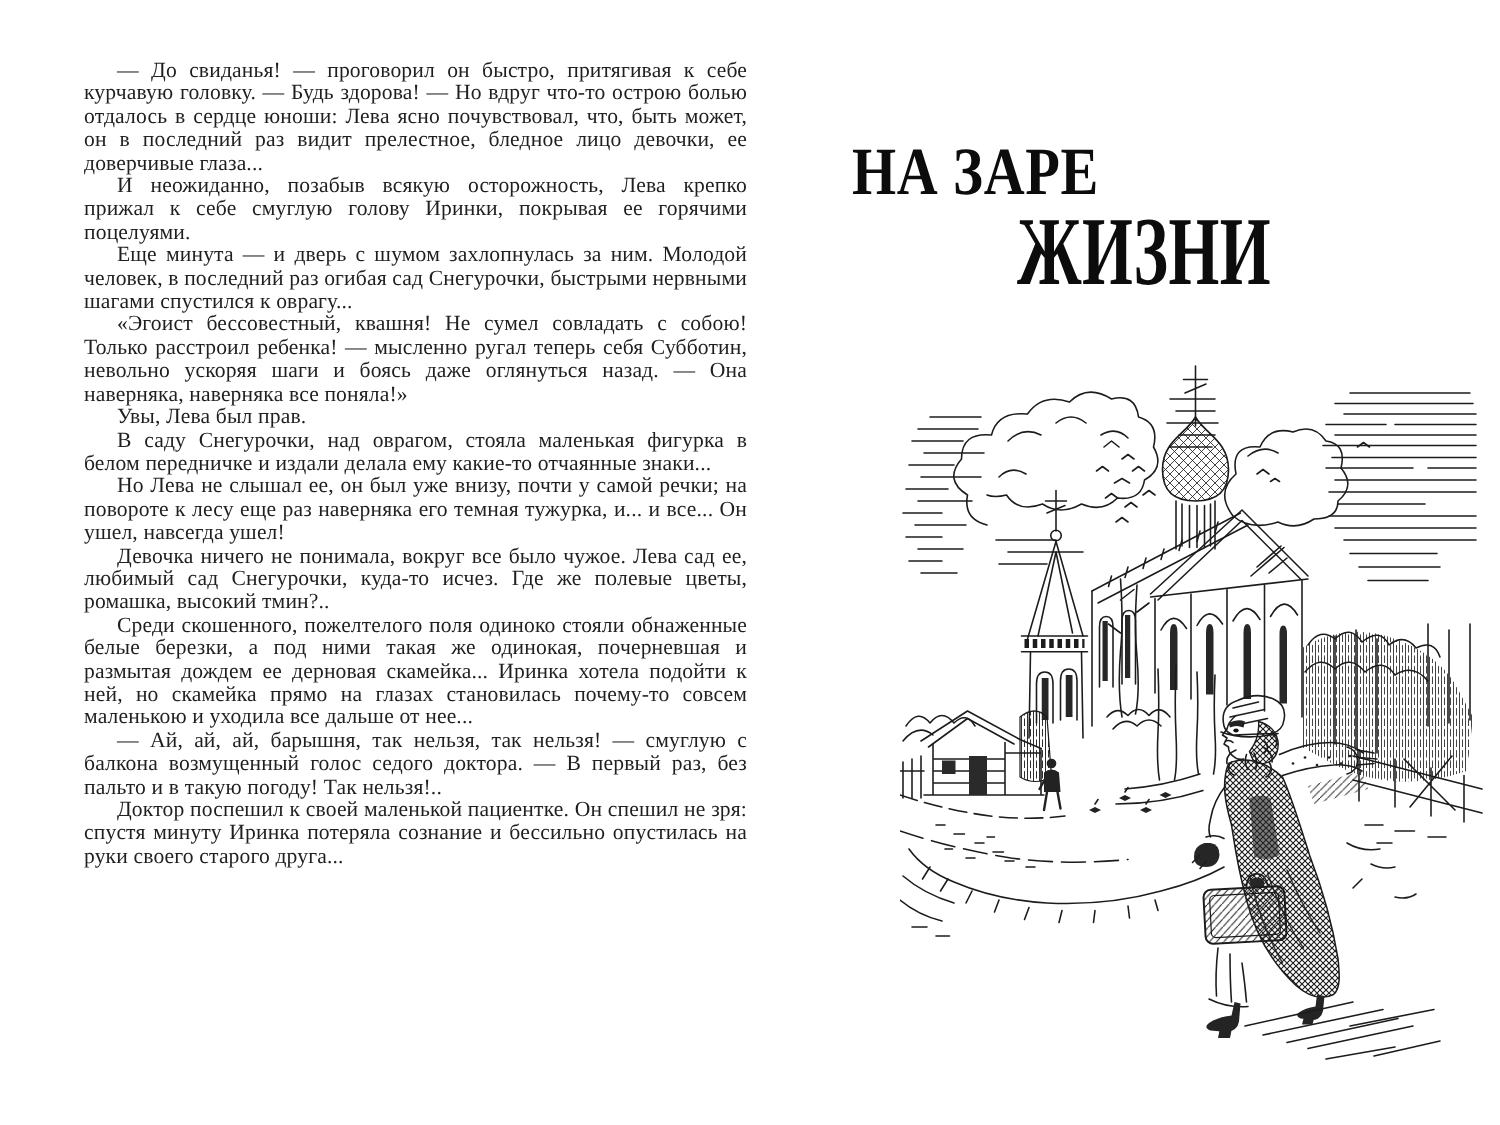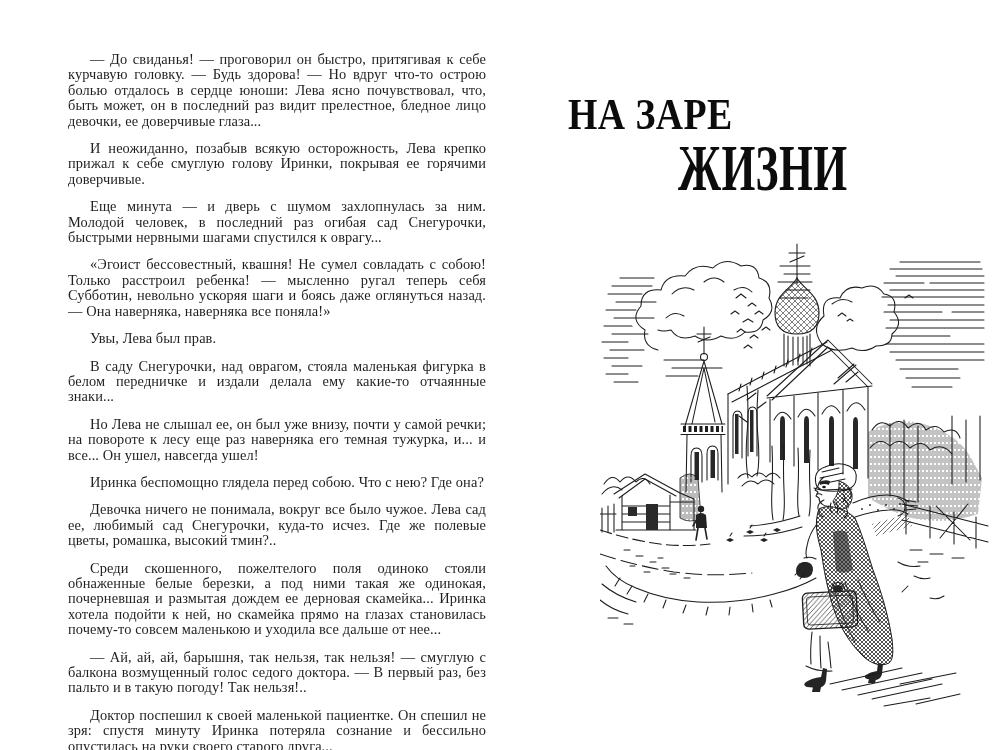--- a/index.html
+++ b/index.html
@@ -6,46 +6,45 @@
   .spread{
     position:relative;width:1000px;height:750px;background:#ffffff;
     overflow:hidden;font-family:"Liberation Serif", serif;
   }
   
   .body-text{
     position:absolute;left:56px;top:40px;width:442px;
     font-size:14.4px;line-height:15.4px;color:#1f1f1f;
     text-align:justify;letter-spacing:.1px;
   }
-  .body-text p{margin:12px;text-indent:22px;}
+  .body-text p{margin:0;text-indent:22px;}
   
   .title-line{
     position:absolute;color:#0c0c0c;font-weight:700;line-height:1;
     font-family:"Liberation Serif", serif;transform-origin:0 0;white-space:nowrap;
   }
   .title-line.l1{left:568px;top:92px;font-size:45px;transform:scaleX(.84);letter-spacing:.5px;}
   .title-line.l2{left:678px;top:136px;font-size:65px;transform:scaleX(.67);letter-spacing:.5px;}
   
   .illo{position:absolute;left:600px;top:232px;width:395px;height:500px;}
   .ln{fill:none;stroke:#1c1c1c;stroke-width:1.05;stroke-linecap:round;stroke-linejoin:round;}
 </style>
 </head>
 <body>
 
 <div class="spread">
 
   <section class="body-text">
     <p>— До свиданья! — проговорил он быстро, притягивая к себе курчавую головку. — Будь здорова! — Но вдруг что-то острою болью отдалось в сердце юноши: Лева ясно почувствовал, что, быть может, он в последний раз видит прелестное, бледное лицо девочки, ее доверчивые глаза...</p>
-    <p>И неожиданно, позабыв всякую осторожность, Лева крепко прижал к себе смуглую голову Иринки, покрывая ее горячими доверчивые.</p>
+    <p>И неожиданно, позабыв всякую осторожность, Лева крепко прижал к себе смуглую голову Иринки, покрывая ее горячими поцелуями.</p>
     <p>Еще минута — и дверь с шумом захлопнулась за ним. Молодой человек, в последний раз огибая сад Снегурочки, быстрыми нервными шагами спустился к оврагу...</p>
     <p>«Эгоист бессовестный, квашня! Не сумел совладать с собою! Только расстроил ребенка! — мысленно ругал теперь себя Субботин, невольно ускоряя шаги и боясь даже оглянуться назад. — Она наверняка, наверняка все поняла!»</p>
     <p>Увы, Лева был прав.</p>
     <p>В саду Снегурочки, над оврагом, стояла маленькая фигурка в белом передничке и издали делала ему какие-то отчаянные знаки...</p>
     <p>Но Лева не слышал ее, он был уже внизу, почти у самой речки; на повороте к лесу еще раз наверняка его темная тужурка, и... и все... Он ушел, навсегда ушел!</p>
-    <p>Иринка беспомощно глядела перед собою. Что с нею? Где она?</p>
     <p>Девочка ничего не понимала, вокруг все было чужое. Лева сад ее, любимый сад Снегурочки, куда-то исчез. Где же полевые цветы, ромашка, высокий тмин?..</p>
     <p>Среди скошенного, пожелтелого поля одиноко стояли обнаженные белые березки, а под ними такая же одинокая, почерневшая и размытая дождем ее дерновая скамейка... Иринка хотела подойти к ней, но скамейка прямо на глазах становилась почему-то совсем маленькою и уходила все дальше от нее...</p>
     <p>— Ай, ай, ай, барышня, так нельзя, так нельзя! — смуглую с балкона возмущенный голос седого доктора. — В первый раз, без пальто и в такую погоду! Так нельзя!..</p>
     <p>Доктор поспешил к своей маленькой пациентке. Он спешил не зря: спустя минуту Иринка потеряла сознание и бессильно опустилась на руки своего старого друга...</p>
   </section>
 
   <div class="title-line l1">НА ЗАРЕ</div>
   <div class="title-line l2">ЖИЗНИ</div>
 
   <svg class="illo" viewBox="0 0 395 500" xmlns="http://www.w3.org/2000/svg">

